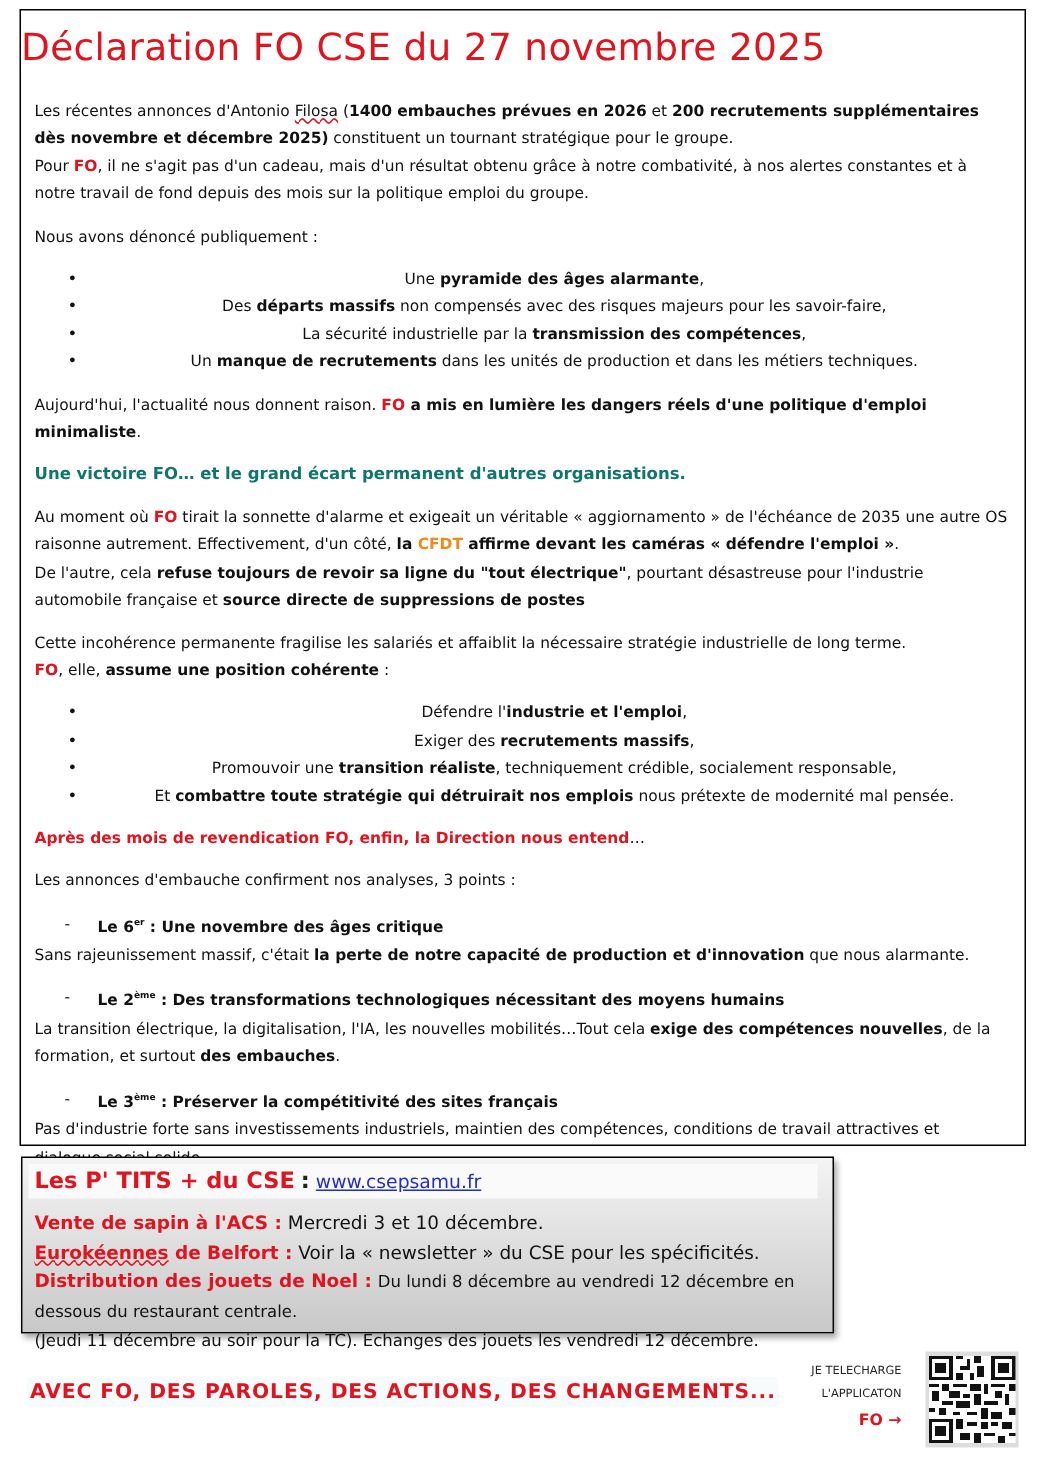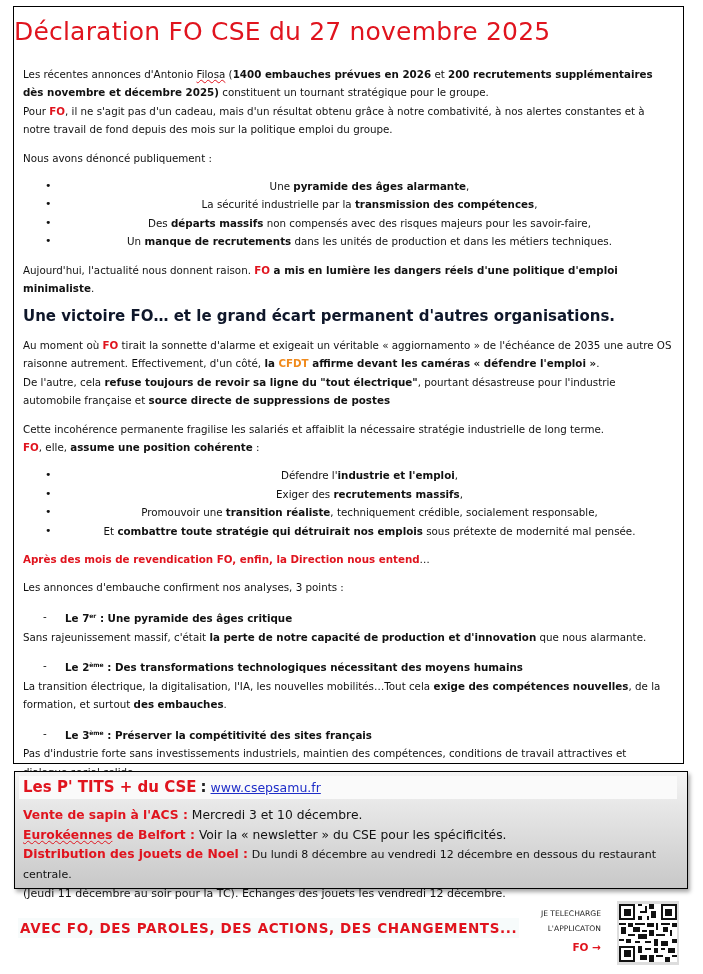--- a/index.html
+++ b/index.html
@@ -12,28 +12,28 @@
   .body-text { position: absolute; left: 9px; right: 10px; top: 58px;
                font-size: 10.3px; line-height: 18.4px; }
   .body-text p { margin: 0; }
   .gap { height: 10px; }
   b { font-weight: bold; }
   .red { color: #e0141e; font-weight: bold; }
   .orange { color: #f08a1c; font-weight: bold; }
   ul.bullets { margin: 0; padding-left: 43px; list-style: none; }
   ul.bullets li { position: relative; text-align: center; }
   ul.bullets li::before { content: "\2022"; position: absolute; left: -21px; font-size: 11px; }
-  .h2 { color: #0f172a; font-weight: bold; font-size: 15px; }
+  .h2 { color: #0f766e; font-weight: bold; font-size: 11px; }
   .h3 { color: #e0141e; font-weight: bold; font-size: 10.3px; }
   .dash-item { padding-left: 20px; font-weight: bold; position: relative; }
   .dash-item .dash { position: absolute; left: 20px; font-weight: normal; }
   .dash-item .lbl { margin-left: 22px; }
   sup { font-size: 6px; }
 
-  .info-box { position: absolute; left: 14px; top: 771px; width: 674px; height: 118px;
+  .info-box { position: absolute; left: 14px; top: 771px; width: 542px; height: 118px;
               border: 1.5px solid #000; box-sizing: border-box;
               background: linear-gradient(#f4f4f4, #c8c8c8);
               box-shadow: 2px 3px 4px rgba(0,0,0,0.35); }
   .info-head { position: absolute; left: 4px; right: 10px; top: 4px; height: 23px;
                background: #fafafa; padding-left: 4px; }
   .info-title { color: #e0141e; font-weight: bold; font-size: 15px; line-height: 23px; }
   .info-colon { color: #222; font-weight: bold; font-size: 15px; margin: 0 4px; }
   .info-link { color: #1f2ec8; text-decoration: underline; font-size: 12.5px; }
   .info-lines { position: absolute; left: 8px; right: 6px; top: 34px;
                 font-size: 12.3px; line-height: 19.5px; }
@@ -59,50 +59,50 @@
 
   <div class="body-text">
     <p><span>Les récentes annonces d'Antonio </span><span style="text-decoration: underline wavy #e0141e; text-decoration-thickness:1px;">Filosa</span><span> (</span><b>1400 embauches prévues en 2026</b><span> et </span><b>200 recrutements supplémentaires dès novembre et décembre 2025)</b><span> constituent un tournant stratégique pour le groupe.</span></p>
     <p><span>Pour </span><span class="red">FO</span><span>, il ne s'agit pas d'un cadeau, mais d'un résultat obtenu grâce à notre combativité, à nos alertes constantes et à notre travail de fond depuis des mois sur la politique emploi du groupe.</span></p>
 
     <div class="gap"></div>
     <p>Nous avons dénoncé publiquement :</p>
     <div class="gap"></div>
     <ul class="bullets">
       <li><span>Une </span><b>pyramide des âges alarmante</b><span>,</span></li>
+      <li><span>Des </span><b>départs massifs</b><span> non compensés avec des risques majeurs pour les savoir-faire,</span></li>
       <li><span>La sécurité industrielle par la </span><b>transmission des compétences</b><span>,</span></li>
-      <li><span>Des </span><b>départs massifs</b><span> non compensés avec des risques majeurs pour les savoir-faire,</span></li>
       <li><span>Un </span><b>manque de recrutements</b><span> dans les unités de production et dans les métiers techniques.</span></li>
     </ul>
     <div class="gap"></div>
     <p><span>Aujourd'hui, l'actualité nous donnent raison. </span><span class="red">FO</span><b> a mis en lumière les dangers réels d'une politique d'emploi minimaliste</b><span>.</span></p>
 
     <div class="gap"></div>
     <p class="h2">Une victoire FO… et le grand écart permanent d'autres organisations.</p>
     <div class="gap"></div>
     <p><span>Au moment où </span><span class="red">FO</span><span> tirait la sonnette d'alarme et exigeait un véritable « aggiornamento » de l'échéance de 2035 une autre OS raisonne autrement. Effectivement, d'un côté, </span><b>la </b><span class="orange">CFDT</span><b> affirme devant les caméras « défendre l'emploi »</b><span>.</span></p>
     <p><span>De l'autre, cela </span><b>refuse toujours de revoir sa ligne du "tout électrique"</b><span>, pourtant désastreuse pour l'industrie automobile française et </span><b>source directe de suppressions de postes</b></p>
     <div class="gap"></div>
     <p>Cette incohérence permanente fragilise les salariés et affaiblit la nécessaire stratégie industrielle de long terme.</p>
     <p><span class="red">FO</span><span>, elle, </span><b>assume une position cohérente</b><span> :</span></p>
     <div class="gap"></div>
     <ul class="bullets">
       <li><span>Défendre l'</span><b>industrie et l'emploi</b><span>,</span></li>
       <li><span>Exiger des </span><b>recrutements massifs</b><span>,</span></li>
       <li><span>Promouvoir une </span><b>transition réaliste</b><span>, techniquement crédible, socialement responsable,</span></li>
-      <li><span>Et </span><b>combattre toute stratégie qui détruirait nos emplois</b><span> sous prétexte de modernité mal pensée.</span></li>
+      <li><span>Et </span><b>combattre toute stratégie qui détruirait nos emplois</b><span> nous prétexte de modernité mal pensée.</span></li>
     </ul>
 
     <div class="gap"></div>
     <p><span class="h3">Après des mois de revendication FO, enfin, la Direction nous entend</span><span>…</span></p>
     <div class="gap"></div>
     <p>Les annonces d'embauche confirment nos analyses, 3 points :</p>
     <div class="gap"></div>
 
-    <p class="dash-item"><span class="dash">-</span><span class="lbl"><span>Le 7</span><sup>er</sup><span> : Une pyramide des âges critique</span></span></p>
+    <p class="dash-item"><span class="dash">-</span><span class="lbl"><span>Le 6</span><sup>er</sup><span> : Une novembre des âges critique</span></span></p>
     <p><span>Sans rajeunissement massif, c'était </span><b>la perte de notre capacité de production et d'innovation</b><span> que nous alarmante.</span></p>
     <div class="gap"></div>
 
     <p class="dash-item"><span class="dash">-</span><span class="lbl"><span>Le 2</span><sup>ème</sup><span> : Des transformations technologiques nécessitant des moyens humains</span></span></p>
     <p><span>La transition électrique, la digitalisation, l'IA, les nouvelles mobilités…Tout cela </span><b>exige des compétences nouvelles</b><span>, de la formation, et surtout </span><b>des embauches</b><span>.</span></p>
     <div class="gap"></div>
 
     <p class="dash-item"><span class="dash">-</span><span class="lbl"><span>Le 3</span><sup>ème</sup><span> : Préserver la compétitivité des sites français</span></span></p>
     <p>Pas d'industrie forte sans investissements industriels, maintien des compétences, conditions de travail attractives et dialogue social solide.</p>
     <div class="gap"></div>

